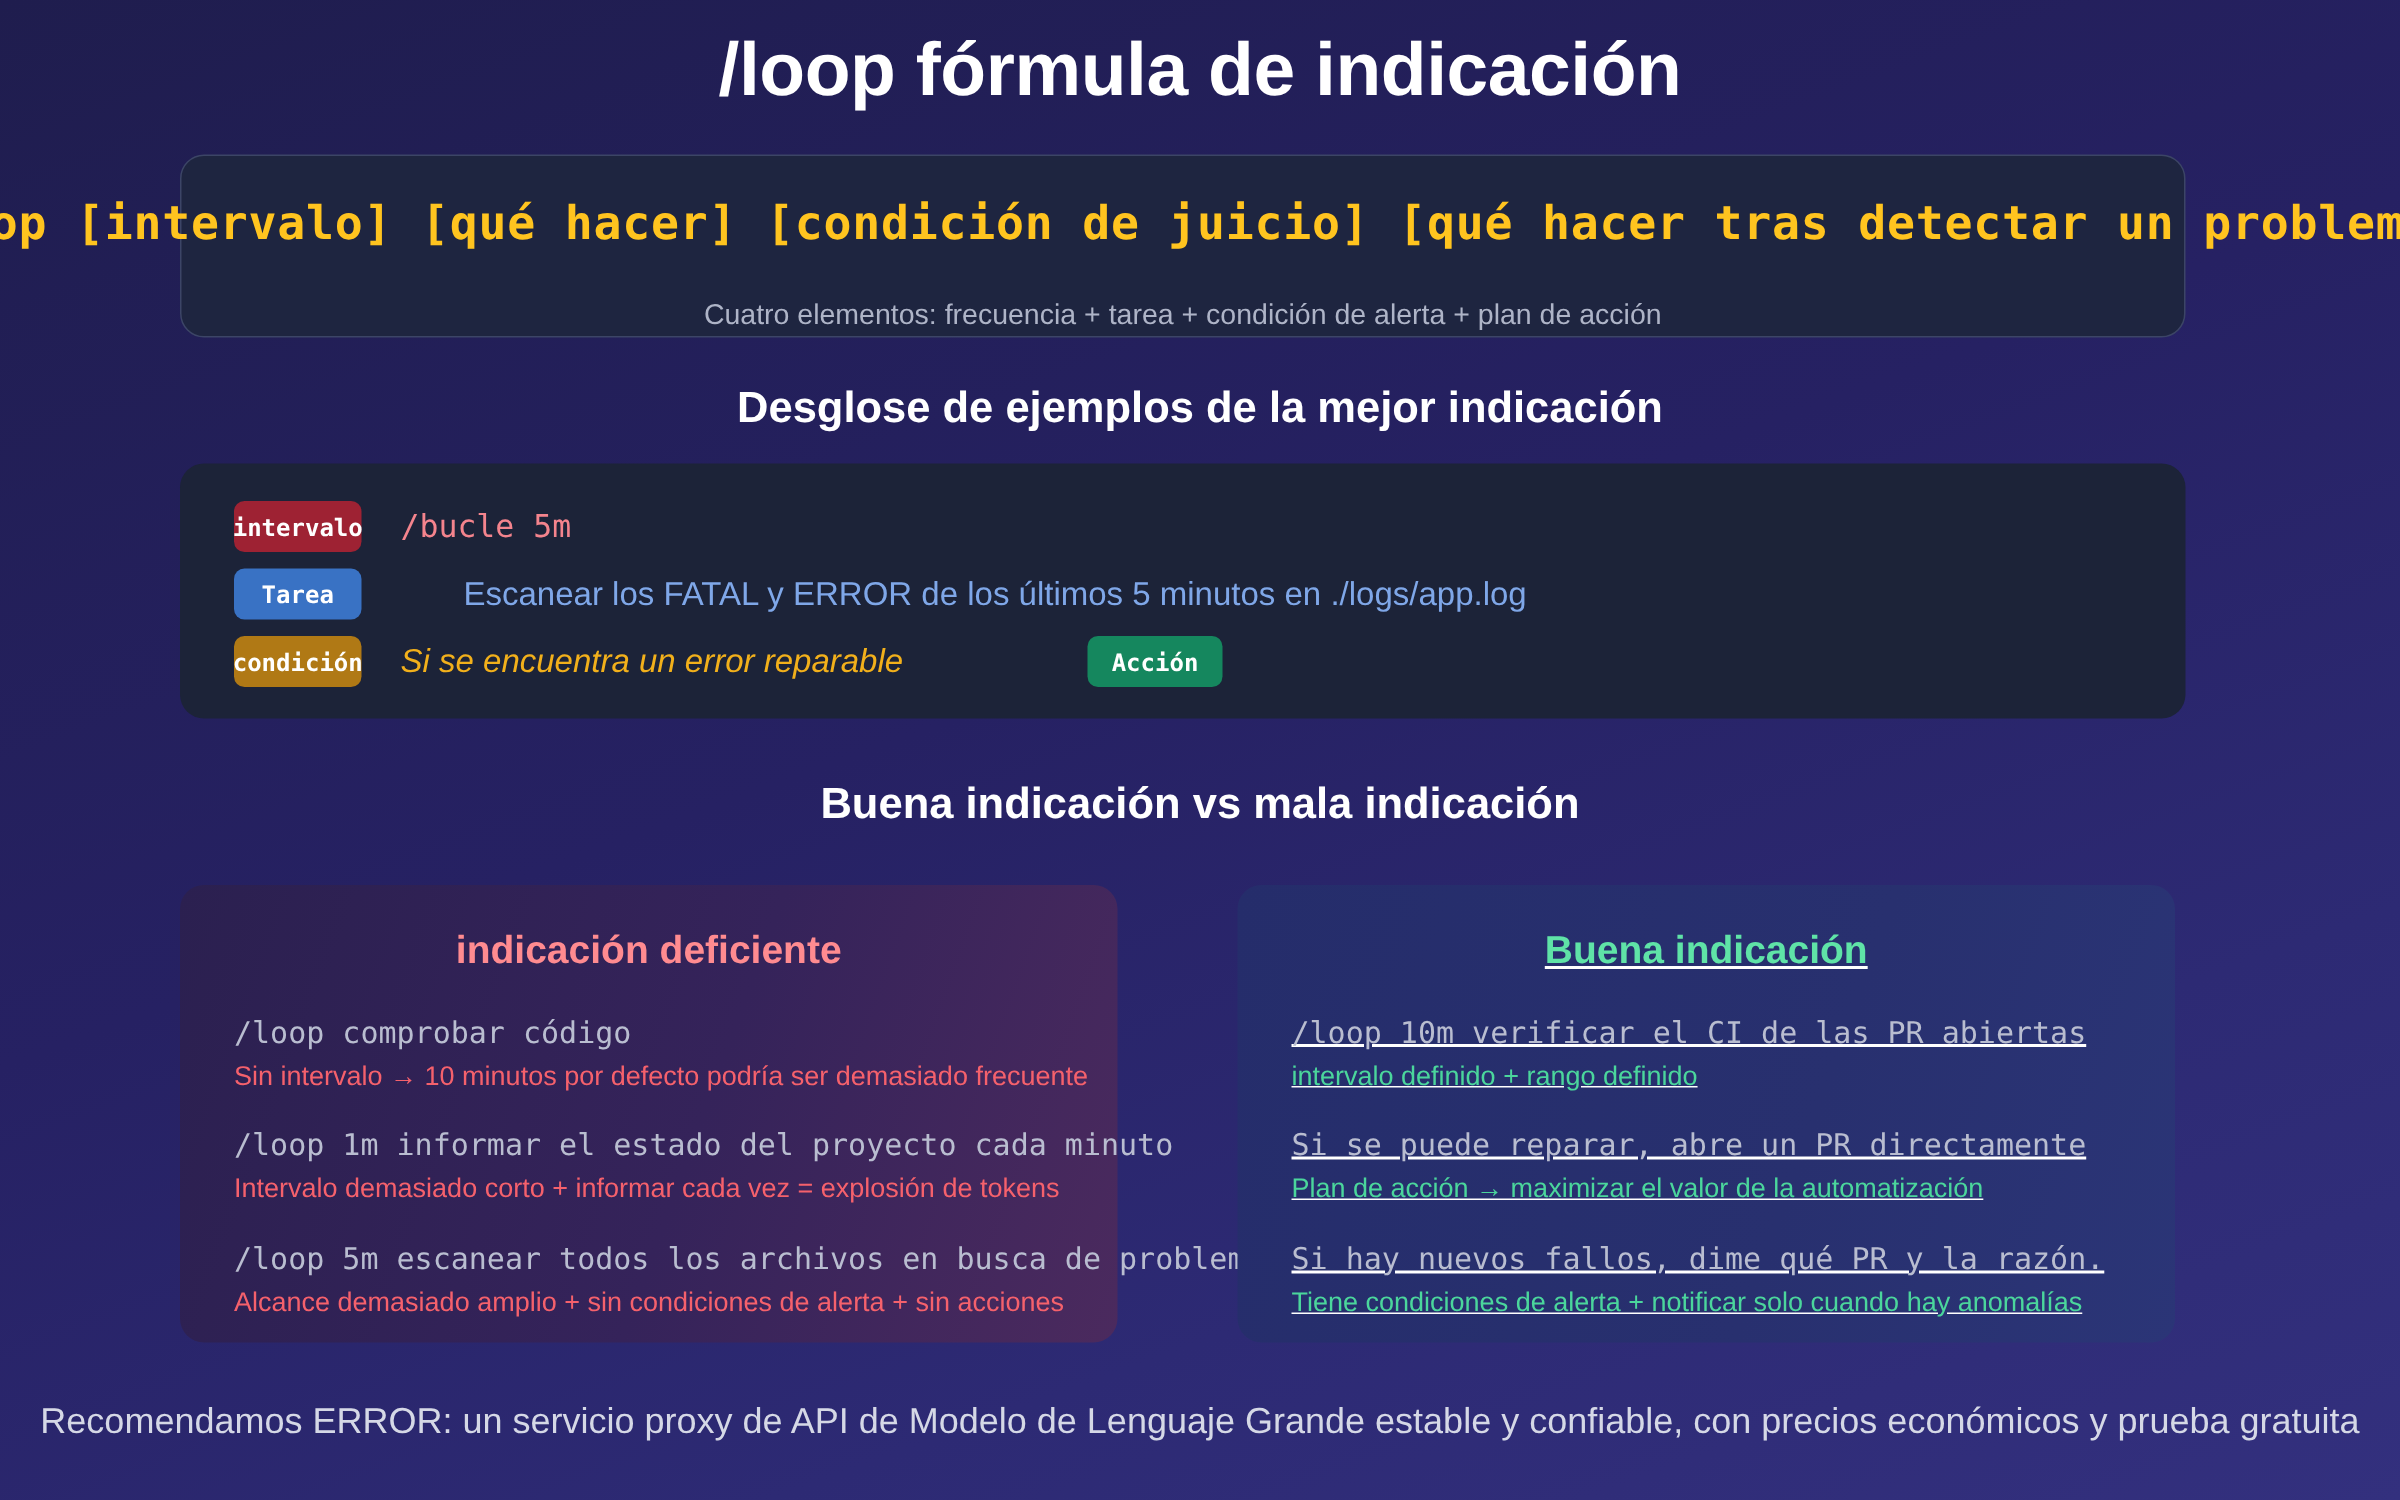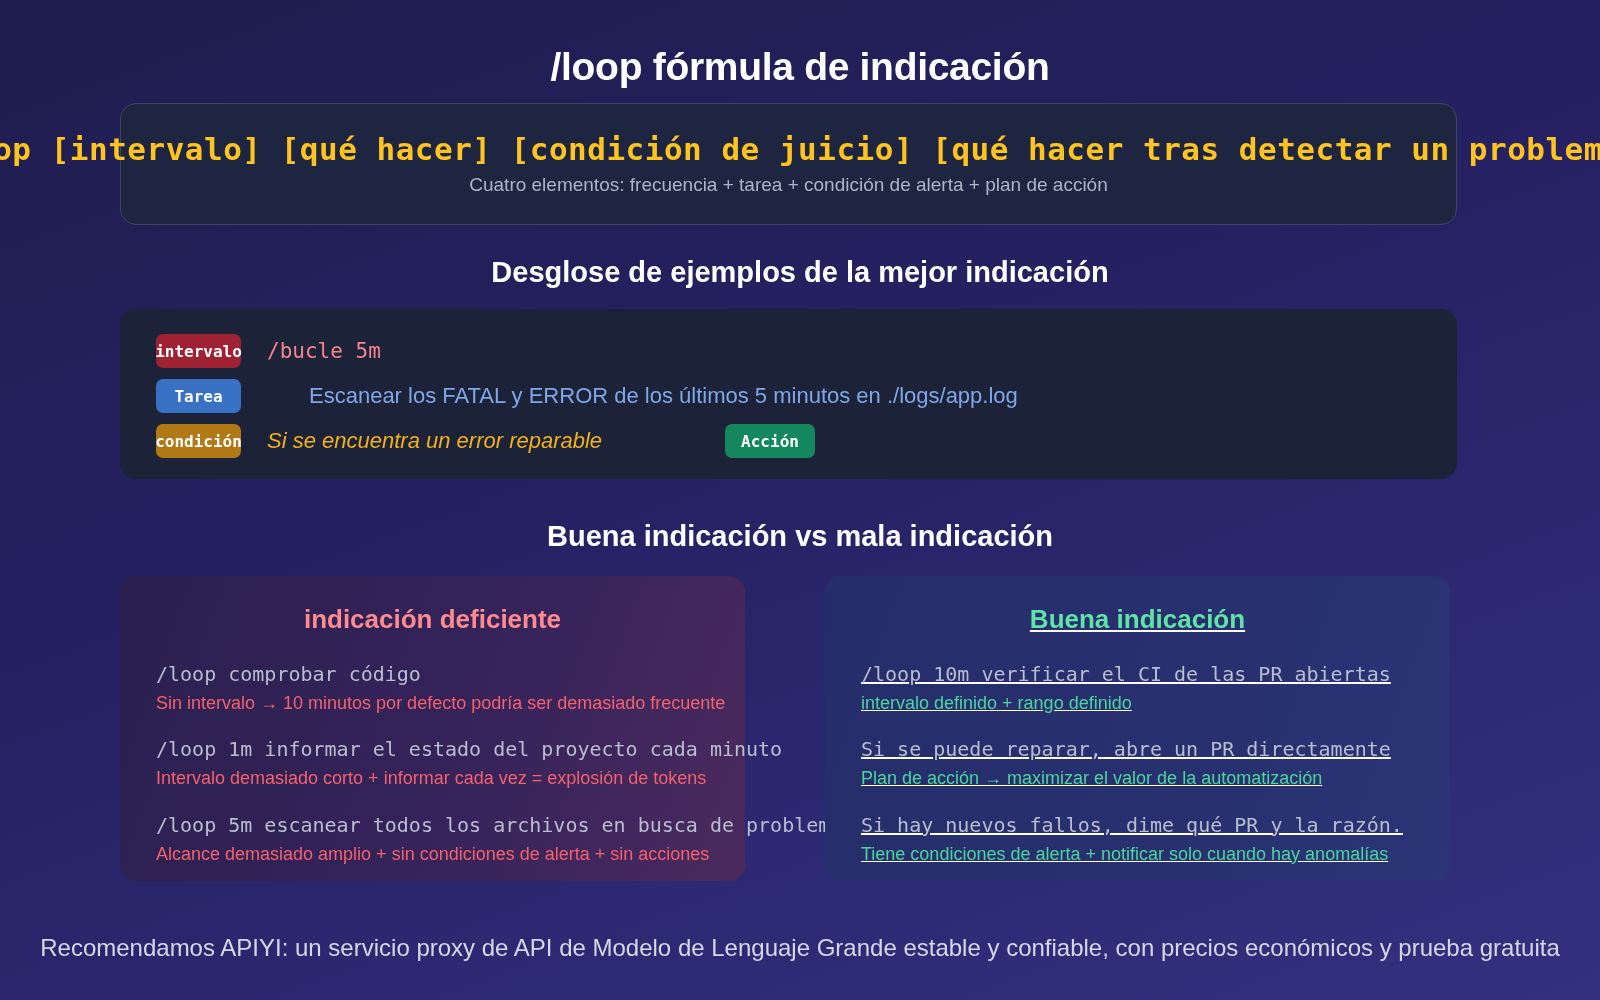--- a/index.html
+++ b/index.html
@@ -8,25 +8,25 @@
     background:linear-gradient(160deg,#1f1d4e 0%,#262163 45%,#2d2a74 75%,#33307e 100%);
     font-family:"Liberation Sans", sans-serif;
     color:#fff;
     position:relative;
   }
   .page{ width:1600px; height:1000px; position:relative; }
 
   
   .main-title{
     text-align:center;
-    font-size:39px;
+    font-size:50px;
     font-weight:bold;
     letter-spacing:-0.3px;
     color:#ffffff;
-    padding-top:44px;
+    padding-top:16px;
     line-height:1.2;
   }
 
   
   .formula-box{
     position:absolute;
     left:120px; top:103px;
     width:1337px; height:122px;
     background:#1e2540;
     border:1px solid #3c4566;
@@ -40,21 +40,21 @@
     white-space:nowrap;
     font-family:"DejaVu Sans Mono", monospace;
     font-size:31px;
     font-weight:bold;
     color:#ffc41f;
     letter-spacing:0.5px;
     pointer-events:none;
   }
   .formula-sub{
     position:absolute;
-    bottom:28px;
+    bottom:2px;
     left:0; right:0;
     text-align:center;
     font-size:19px;
     color:#aeb4c7;
   }
 
   
   .section-heading{
     text-align:center;
     font-size:29px;
@@ -132,21 +132,21 @@
   .bd-action-group .bd-text{ margin-left:22px; }
 
   
   .cards{
     position:absolute;
     left:120px; top:576px;
     width:1337px; height:305px;
   }
   .card{
     position:absolute;
-    top:0;
+    top:14px;
     width:625px;
     height:305px;
     border-radius:16px;
     overflow:visible;
   }
   .card-bad{
     left:0;
     background:linear-gradient(110deg,#2b2050 0%,#35235a 55%,#4b2a5e 100%);
   }
   .card-good{
@@ -273,15 +273,15 @@
         </div>
         <div class="card-item">
           <div class="ci-code">Si hay nuevos fallos, dime qué PR y la razón.</div>
           <div class="ci-note">Tiene condiciones de alerta + notificar solo cuando hay anomalías</div>
         </div>
       </div>
     </div>
 
   </div>
 
-  <div class="footer">Recomendamos APIYI: un servicio proxy de API de Modelo de Lenguaje Grande estable y confiable, con precios económicos y prueba gratuita</div>
+  <div class="footer">Recomendamos ERROR: un servicio proxy de API de Modelo de Lenguaje Grande estable y confiable, con precios económicos y prueba gratuita</div>
 
 </div>
 
 </body></html>

